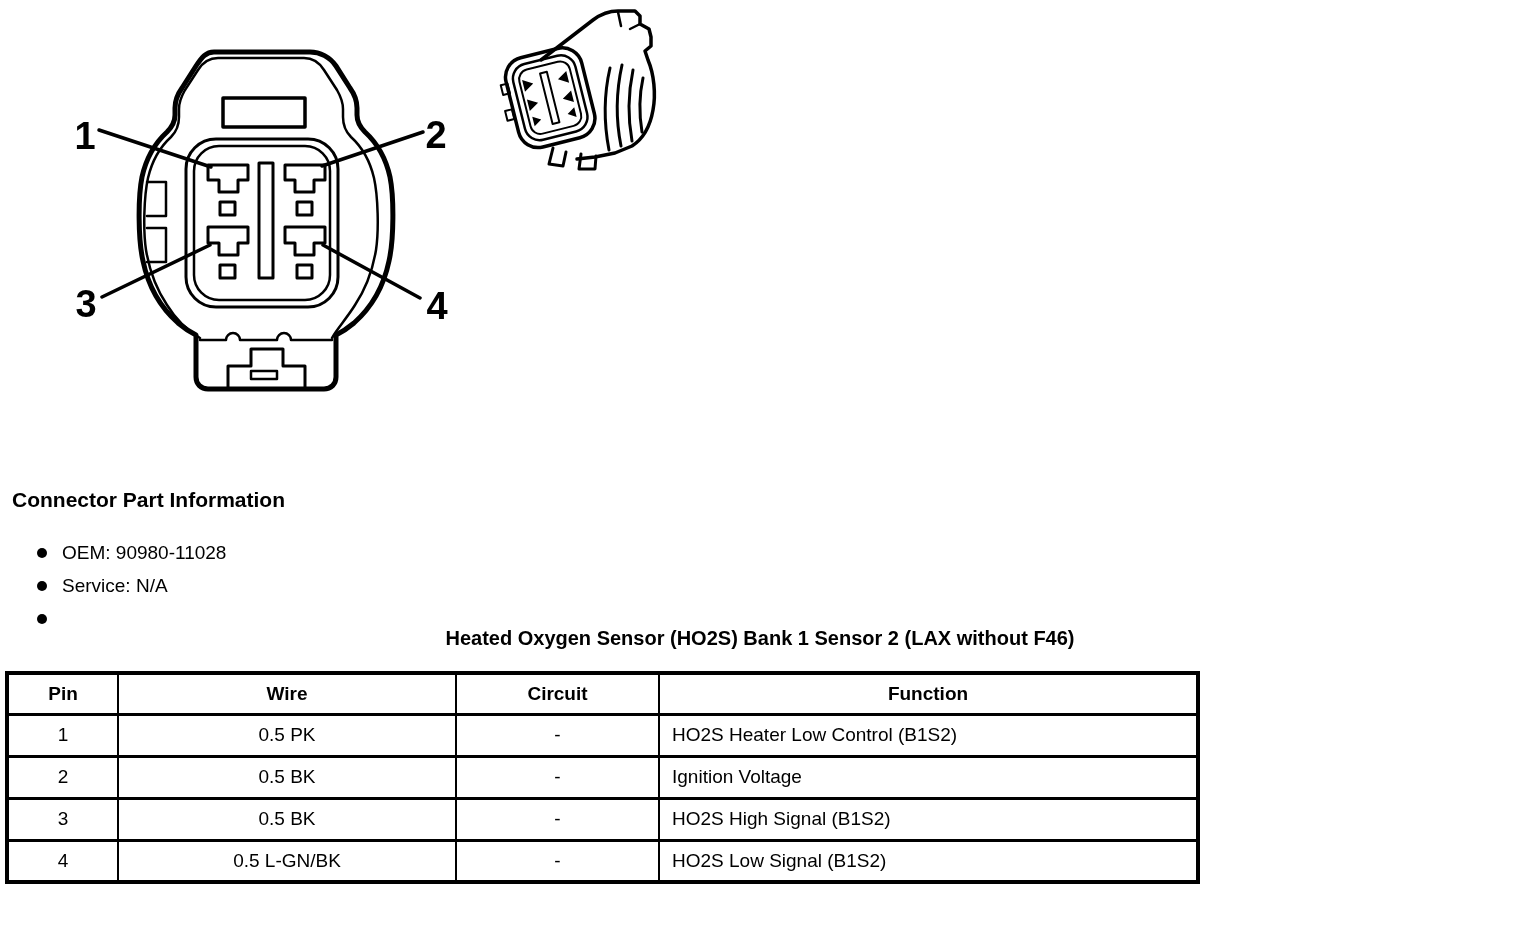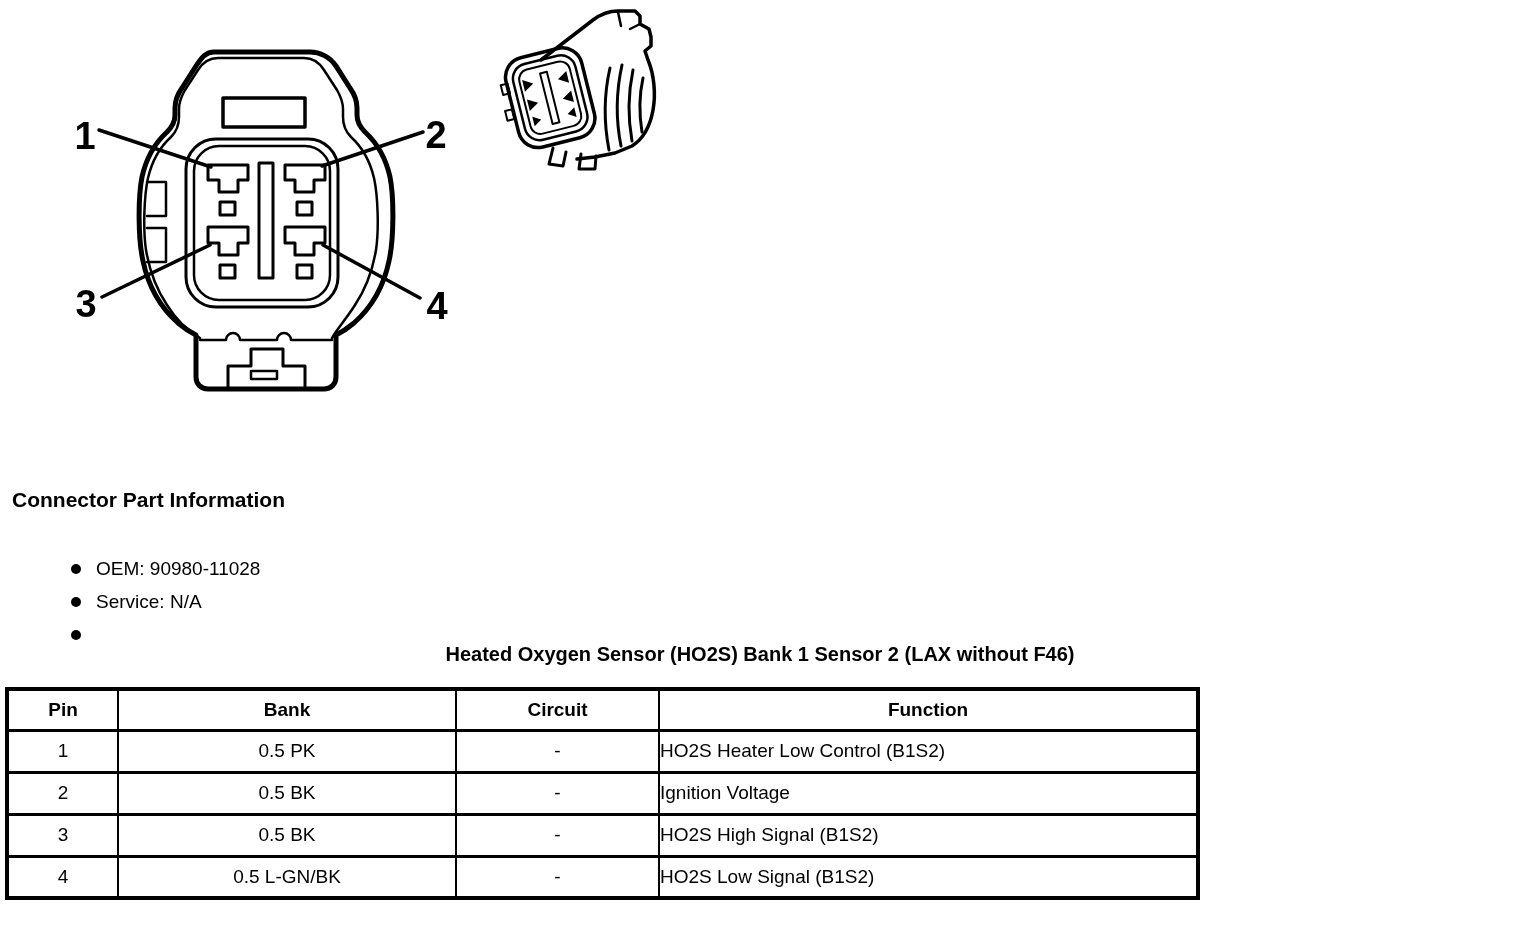--- a/index.html
+++ b/index.html
@@ -16,21 +16,21 @@
   .diagram-area { position: relative; width: 1520px; height: 462px; }
   .face-svg  { position: absolute; left: 55px; top: 10px; }
   .side-svg  { position: absolute; left: 497px; top: 2px; }
   .pin-num { font-family: "Liberation Sans", sans-serif; font-size: 38px; font-weight: bold; fill: #000; }
 
   
   .part-info-heading {
     margin: 26px 0 0 12px;
     font-size: 21px; font-weight: bold; line-height: 24px;
   }
-  .part-info-list { margin: 40px 0 0 0; padding-left: 96px; list-style: none; }
+  .part-info-list { margin: 24px 0 0 0; padding-left: 62px; list-style: none; }
   .part-info-list li {
     position: relative;
     font-size: 19px; line-height: 33px;
   }
   .part-info-list li .bullet-dot {
     position: absolute; left: -25px; top: 12px;
     width: 10px; height: 10px; background: #000; border-radius: 50%;
     display: inline-block;
   }
 
@@ -51,21 +51,21 @@
   table.pinout th, table.pinout td {
     border: 2px solid #000;
     border-top-width: 3px;
     border-bottom-width: 3px;
     height: 42px;
     vertical-align: middle;
     overflow: hidden; white-space: nowrap;
   }
   table.pinout th { font-weight: bold; text-align: center; height: 41px; }
   td.c-pin, td.c-wire, td.c-circuit { text-align: center; }
-  td.c-function { text-align: left; padding-left: 0; }
+  td.c-function { text-align: left; padding-left: 12px; }
 </style>
 </head>
 <body>
 
 <div class="page">
 
   <div class="diagram-area">
 
     <svg class="face-svg" width="430" height="410" viewBox="55 10 430 410" fill="none" stroke="#000" stroke-linecap="round" stroke-linejoin="round">
 
@@ -171,21 +171,21 @@
   <table class="pinout">
     <colgroup>
       <col style="width:111px">
         <col style="width:338px">
         <col style="width:203px">
         <col>
     </colgroup>
     <thead>
       <tr>
         <th>Pin</th>
-        <th>Bank</th>
+        <th>Wire</th>
         <th>Circuit</th>
         <th>Function</th>
       </tr>
     </thead>
     <tbody>
       <tr>
         <td class="c-pin">1</td>
         <td class="c-wire">0.5 PK</td>
         <td class="c-circuit">-</td>
         <td class="c-function">HO2S Heater Low Control (B1S2)</td>

